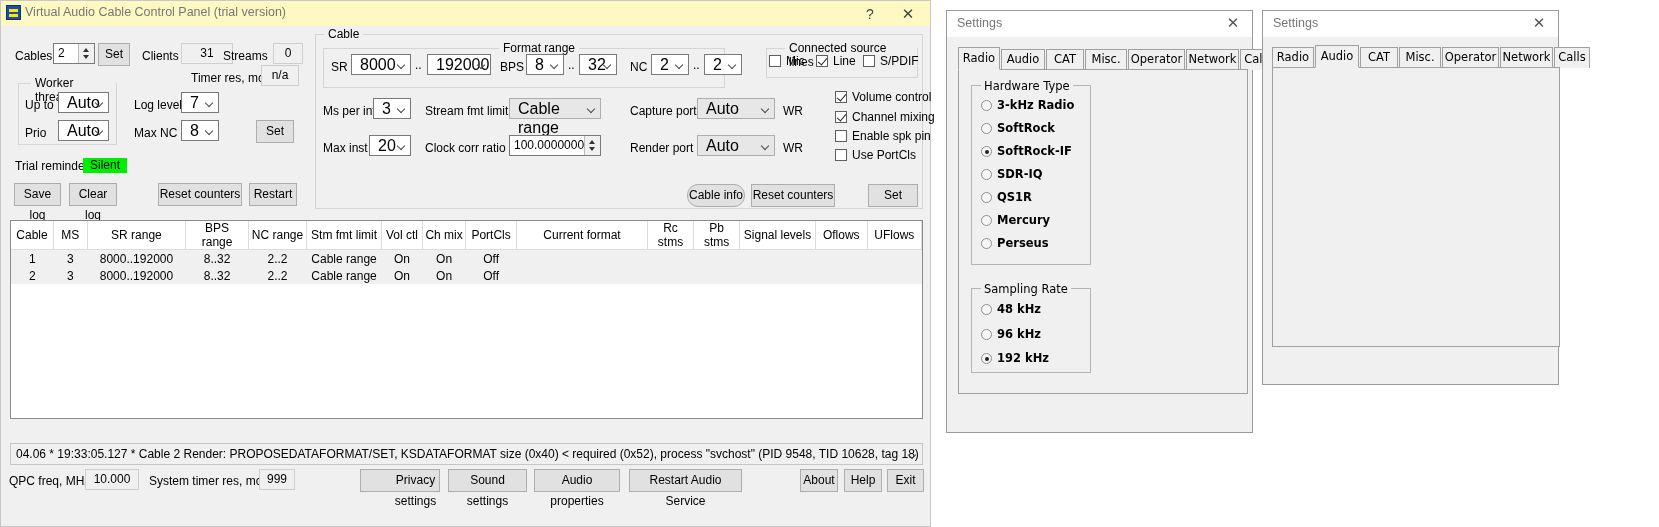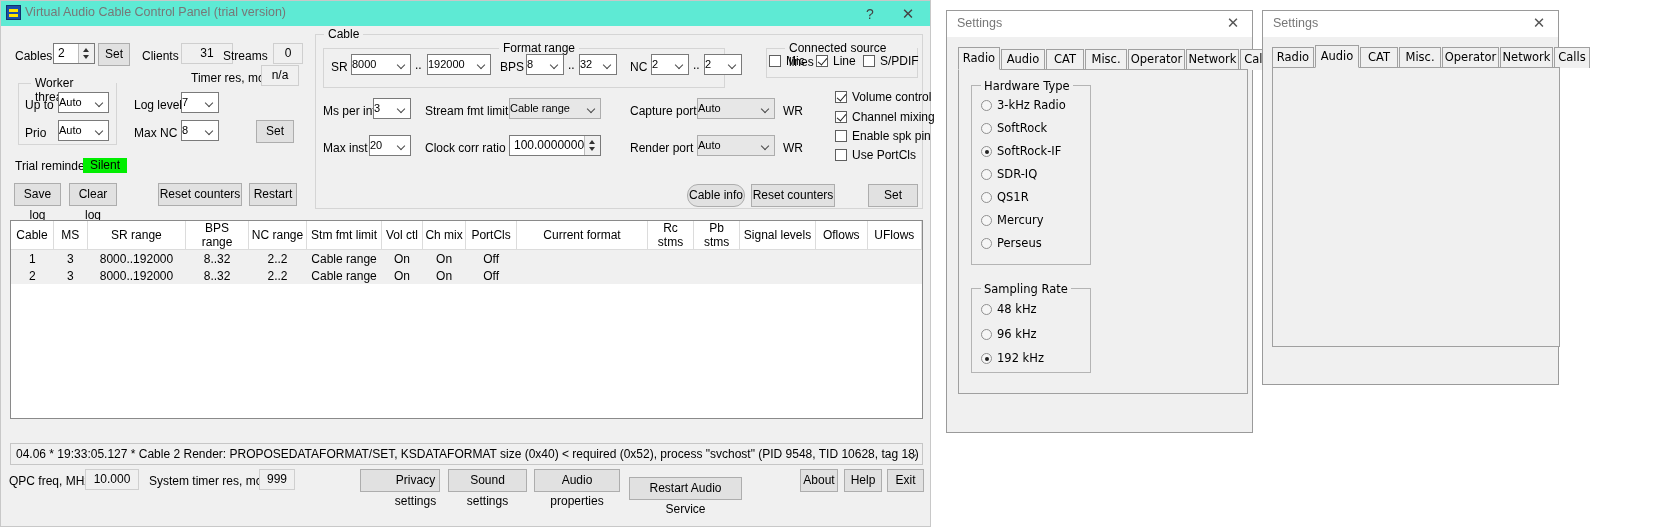--- a/index.html
+++ b/index.html
@@ -2,41 +2,41 @@
 <html><head>
 <meta charset="utf-8">
 <style>
   html,body{margin:0;padding:0;background:#ffffff;}
   body{width:1659px;height:527px;position:relative;overflow:hidden;
        font-family:"Liberation Sans","DejaVu Sans",sans-serif;font-size:12px;color:#000;}
   .win{position:absolute;background:#f0f0f0;box-sizing:border-box;}
 
   
   #vac{left:0;top:0;width:931px;height:527px;background:#f0f0f0;border:1px solid #c8c8c8;}
-  #vac-title{position:absolute;left:0;top:0;width:929px;height:25px;background:#5eead4;}
+  #vac-title{position:absolute;left:0;top:0;width:929px;height:25px;background:#fef9c3;}
   #vac-title .t{position:absolute;left:24px;top:4px;font-size:12.5px;color:#777;}
   #vac-icon{position:absolute;left:5px;top:4px;width:15px;height:15px;background:#1b4ea8;
             border:1px solid #12316b;box-sizing:border-box;}
   #vac-icon .b1,#vac-icon .b2{position:absolute;left:2px;height:3px;width:9px;background:#ffe400;}
   #vac-icon .b1{top:3px;} #vac-icon .b2{top:8px;}
   #vac-help{position:absolute;left:858px;top:3px;width:22px;height:20px;font-size:14px;color:#444;
             text-align:center;line-height:20px;cursor:default;}
   #vac-close{position:absolute;left:893px;top:3px;width:28px;height:20px;font-size:15px;color:#444;
             text-align:center;line-height:20px;cursor:default;}
 
   .grp{position:absolute;border:1px solid #d5d5d5;box-sizing:border-box;}
   .grp>.lg{position:absolute;top:-8px;left:8px;background:#f0f0f0;padding:0 4px;font-size:12px;color:#000;}
   .lbl{position:absolute;font-size:12px;color:#000;white-space:nowrap;}
 
   .tb{position:absolute;box-sizing:border-box;background:#fff;border:1px solid #7a7a7a;
       font-size:12px;padding:1px 4px;line-height:17px;height:21px;}
   .tb.ro{background:#f0f0f0;border:1px solid #cfcfcf;color:#000;text-align:center;}
 
   .combo{position:absolute;box-sizing:border-box;height:21px;background:#fff;border:1px solid #7a7a7a;
-         font-size:11px;line-height:19px;padding-left:0;}
+         font-size:16px;line-height:19px;padding-left:8px;}
   .combo.gray{background:#e7e7e7;border:1px solid #adadad;}
   .combo .ar{position:absolute;right:5px;top:7px;width:7px;height:7px;}
   .combo .ar:before{content:"";position:absolute;left:0;top:0;width:5px;height:5px;
       border-left:1.3px solid #4a4a4a;border-bottom:1.3px solid #4a4a4a;transform:rotate(-45deg);}
 
   .spin{position:absolute;box-sizing:border-box;height:21px;background:#fff;border:1px solid #7a7a7a;font-size:12px;line-height:19px;padding-left:4px;}
   .spin .sp{position:absolute;right:0;top:0;width:15px;height:19px;background:#f0f0f0;border-left:1px solid #bcbcbc;}
   .spin .sp i{position:absolute;left:4px;width:0;height:0;border-left:3.5px solid transparent;border-right:3.5px solid transparent;}
   .spin .sp i.u{top:4px;border-bottom:4px solid #333;}
   .spin .sp i.d{bottom:4px;border-top:4px solid #333;}
@@ -75,21 +75,21 @@
   .tab.sel{top:-2px;height:23px;background:#f0f0f0;border-bottom:1px solid #f0f0f0;z-index:5;line-height:21px;}
   .tabbody{position:absolute;box-sizing:border-box;border:1px solid #a0a0a0;background:#f0f0f0;}
 
   .gb{position:absolute;box-sizing:border-box;border:1px solid #b4b4b4;}
   .gb>.gl{position:absolute;top:-7px;left:9px;background:#f0f0f0;padding:0 3px;font-size:11.5px;}
 
   .rb{position:absolute;font-size:11.5px;white-space:nowrap;cursor:default;}
   .rb .ci{position:absolute;left:0;top:2px;width:11px;height:11px;border-radius:50%;
           background:#f6f6f6;border:1px solid #909090;box-sizing:border-box;}
   .rb .ci.on:after{content:"";position:absolute;left:2.5px;top:2.5px;width:4px;height:4px;border-radius:50%;background:#222;}
-  .rb .tx{position:absolute;left:16px;top:0;}
+  .rb .tx{position:absolute;left:16px;top:0;font-weight:bold;}
 </style>
 </head>
 <body>
 
 <div class="win" id="vac">
 
   <div id="vac-title">
     <div id="vac-icon">
         <div class="b1"></div>
         <div class="b2"></div>
@@ -312,21 +312,21 @@
   </div>
 
   <span class="lbl" style="left:8px;top:473px;">QPC freq, MHz</span>
   <div class="tb ro" style="left:84px;top:468px;width:54px;">10.000</div>
   <span class="lbl" style="left:148px;top:473px;">System timer res, mcs</span>
   <div class="tb ro" style="left:258px;top:468px;width:36px;">999</div>
 
   <div class="btn" style="left:359px;top:468px;width:80px;padding-left:31px;">Privacy settings</div>
   <div class="btn" style="left:447px;top:468px;width:79px;">Sound settings</div>
   <div class="btn" style="left:533px;top:468px;width:86px;">Audio properties</div>
-  <div class="btn" style="left:628px;top:468px;width:113px;margin-top:8px;">Restart Audio Service</div>
+  <div class="btn" style="left:628px;top:468px;width:113px;">Restart Audio Service</div>
   <div class="btn" style="left:799px;top:468px;width:38px;">About</div>
   <div class="btn" style="left:843px;top:468px;width:38px;">Help</div>
   <div class="btn" style="left:886px;top:468px;width:37px;">Exit</div>
 </div>
 
 <div class="sw" id="set1" style="left:946px;top:10px;width:307px;height:423px;">
   <div class="cap">
     <span class="t">Settings</span>
     <span class="x">✕</span>
   </div>

